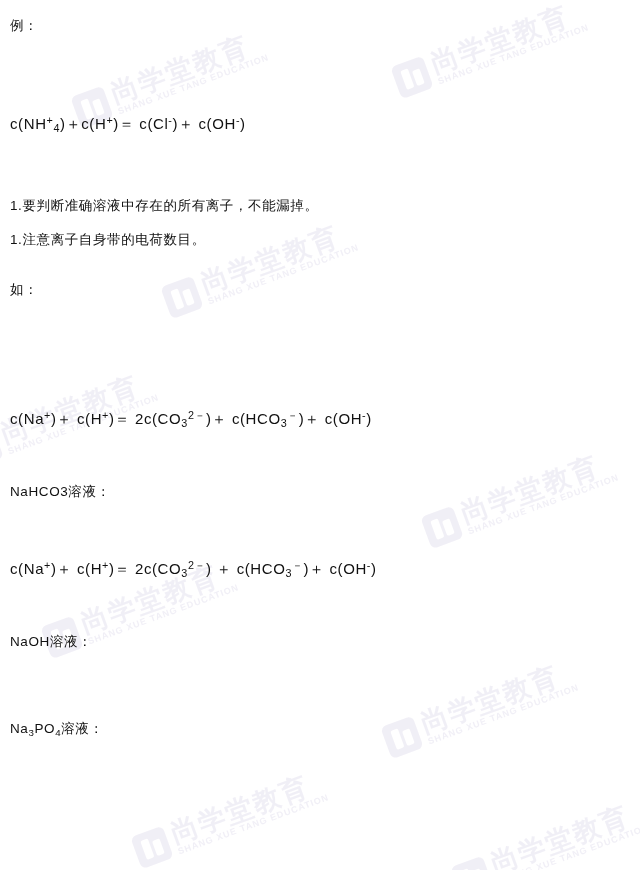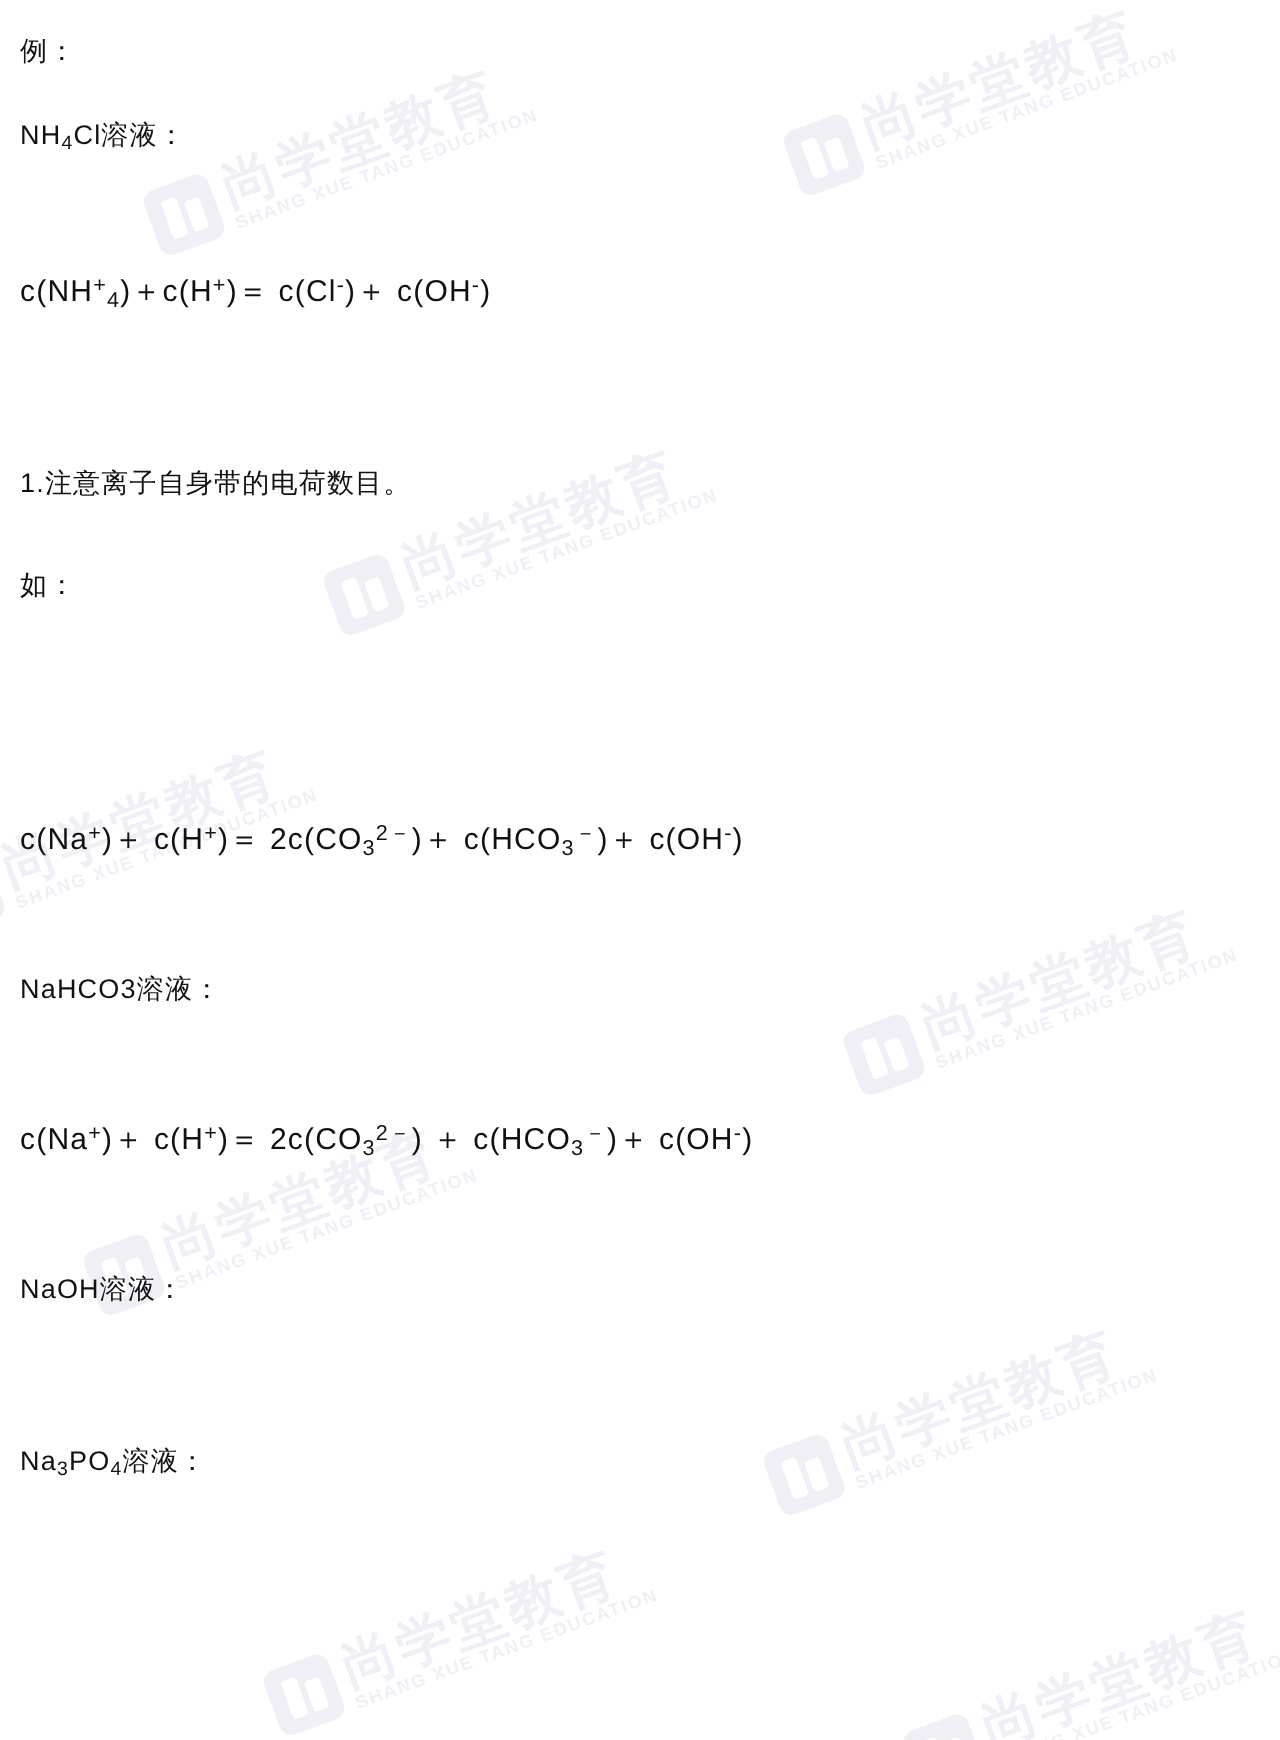--- a/index.html
+++ b/index.html
@@ -168,31 +168,31 @@
     </span>
   </div>
 </div>
 
 <div id="content">
 
   <div class="line lbl">例：</div>
 
   <div class="spacer-md"></div>
 
-  <div class="line lbl">NH<sub>4</sub>Cl溶液：</div>
 
   <div class="spacer-sm"></div>
 
   <div class="line eq">c(NH<sup>+</sup><sub>4</sub>)＋c(H<sup>+</sup>)＝ c(Cl<sup>-</sup>)＋ c(OH<sup>-</sup>)</div>
 
   <div class="spacer-lg"></div>
 
 
   <div class="spacer-lg"></div>
 
+  <div class="line lbl">1.要判断准确溶液中存在的所有离子，不能漏掉。</div>
 
   <div class="spacer-sm"></div>
 
   <div class="line lbl">1.注意离子自身带的电荷数目。</div>
 
   <div class="spacer-lg"></div>
 
   <div class="line lbl">如：</div>
 
   <div class="spacer-lg"></div>

